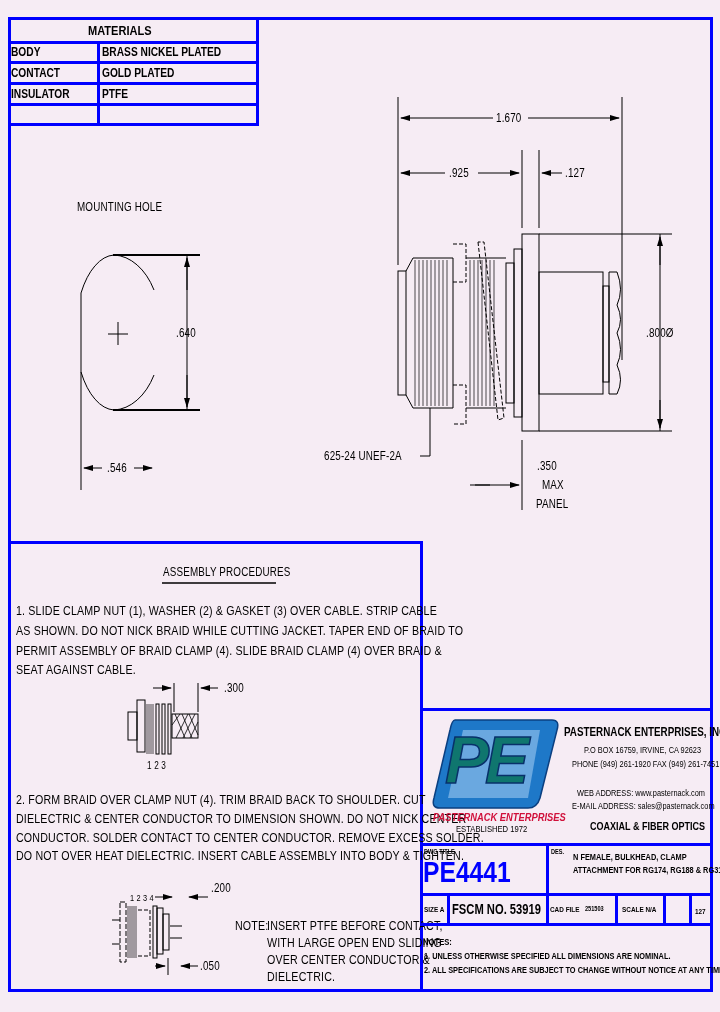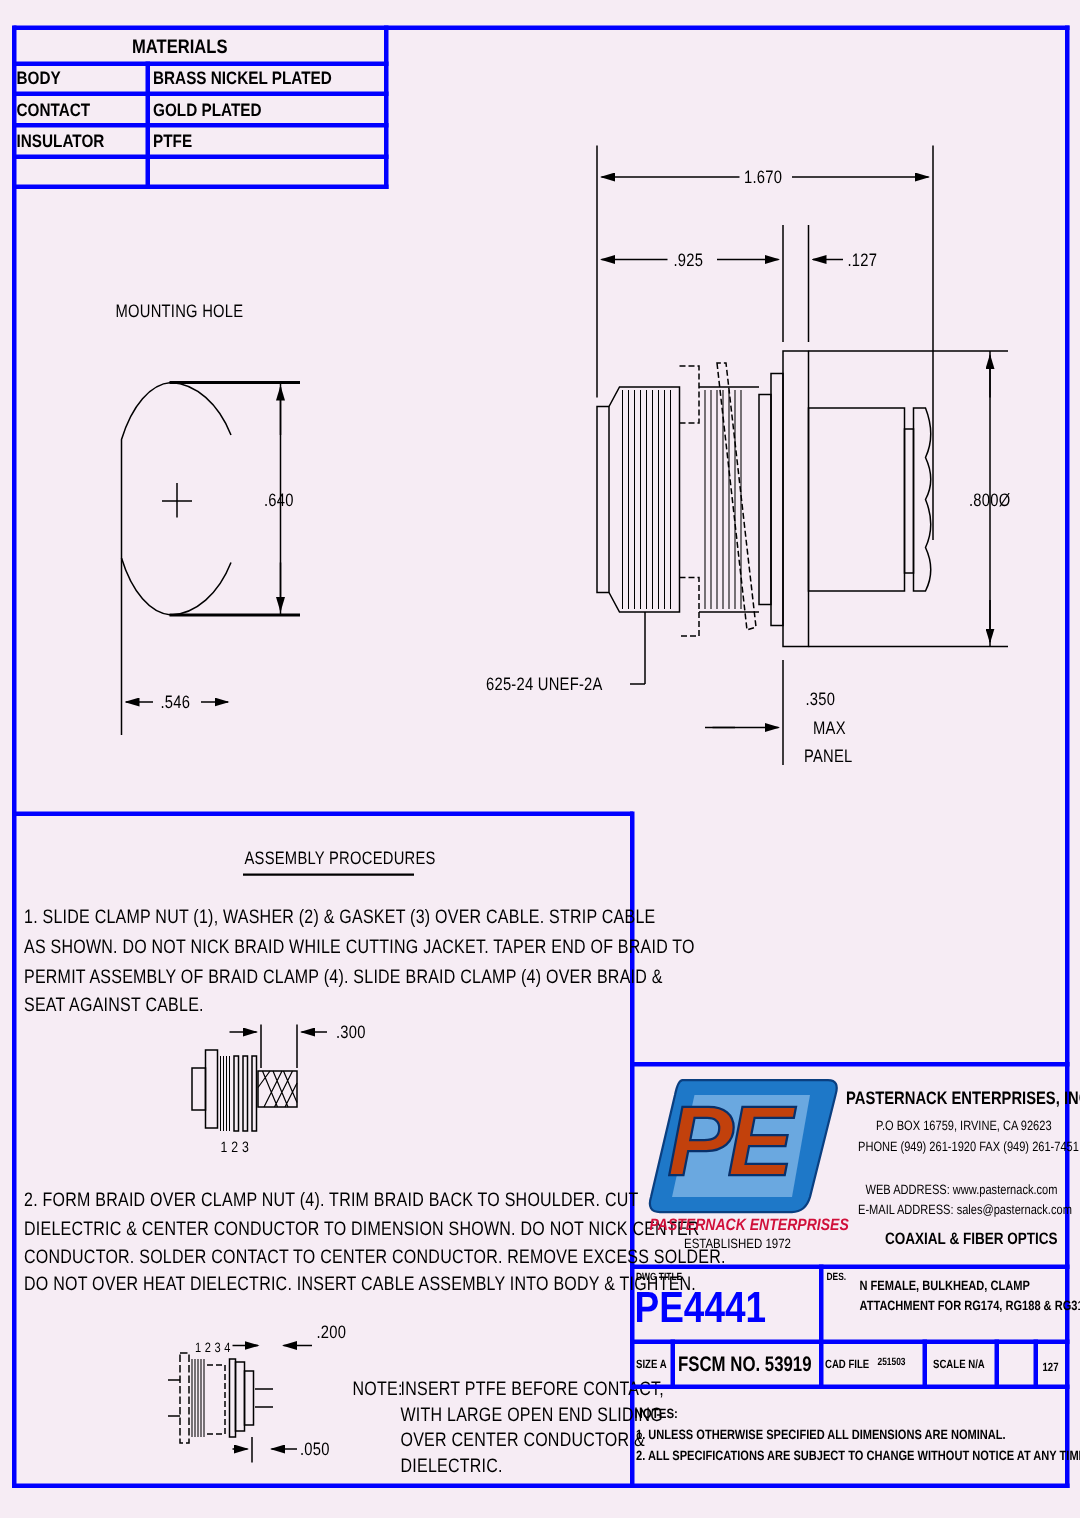--- a/index.html
+++ b/index.html
@@ -195,21 +195,21 @@
   <div class="abs cad" style="left:267px;top:918px;font-size:13px;">INSERT PTFE BEFORE CONTACT,</div>
   <div class="abs cad" style="left:267px;top:935px;font-size:13px;">WITH LARGE OPEN END SLIDING</div>
   <div class="abs cad" style="left:267px;top:952px;font-size:13px;">OVER CENTER CONDUCTOR &amp;</div>
   <div class="abs cad" style="left:267px;top:969px;font-size:13px;">DIELECTRIC.</div>
 </div>
 
 <svg width="720" height="1012" style="pointer-events:none;">
   <path d="M455,720 L552,720 Q560,720 557,730 L540,798 Q537,808 528,808 L440,808 Q431,808 434,798 L450,730 Q452,720 455,720 Z" fill="#1e78c8" stroke="#0a3f80" stroke-width="1.5"></path>
   <path d="M463,730 L540,730 L528,798 L448,798 Z" fill="#6aa8e0"></path>
 </svg>
-<div class="abs" style="left:445px;top:722px;font-size:66px;font-weight:bold;font-style:italic;color:#c2410c;letter-spacing:-4px;-webkit-text-stroke:1.5px #08306a;">PE</div>
+<div class="abs" style="left:445px;top:722px;font-size:66px;font-weight:bold;font-style:italic;color:#0f766e;letter-spacing:-4px;-webkit-text-stroke:1.5px #08306a;">PE</div>
 <div class="tb" style="left:433px;top:811px;font-size:11px;font-style:italic;color:#d0103a;transform:scaleX(0.85);">PASTERNACK ENTERPRISES</div>
 <div class="abs" style="left:456px;top:824px;font-size:9px;transform:scaleX(0.85);transform-origin:left top;white-space:nowrap;">ESTABLISHED 1972</div>
 <div class="tb" style="left:564px;top:725px;font-size:12px;transform:scaleX(0.82);">PASTERNACK ENTERPRISES, INC.</div>
 <div class="abs" style="left:584px;top:745px;font-size:9px;transform:scaleX(0.82);transform-origin:left top;white-space:nowrap;">P.O BOX 16759, IRVINE, CA 92623</div>
 <div class="abs" style="left:572px;top:759px;font-size:9px;transform:scaleX(0.82);transform-origin:left top;white-space:nowrap;">PHONE (949) 261-1920 FAX (949) 261-7451</div>
 <div class="abs" style="left:577px;top:788px;font-size:9px;transform:scaleX(0.82);transform-origin:left top;white-space:nowrap;">WEB ADDRESS: www.pasternack.com</div>
 <div class="abs" style="left:572px;top:801px;font-size:9px;transform:scaleX(0.82);transform-origin:left top;white-space:nowrap;">E-MAIL ADDRESS: sales@pasternack.com</div>
 <div class="tb" style="left:590px;top:820px;font-size:11px;transform:scaleX(0.82);">COAXIAL &amp; FIBER OPTICS</div>
 
 <div>

